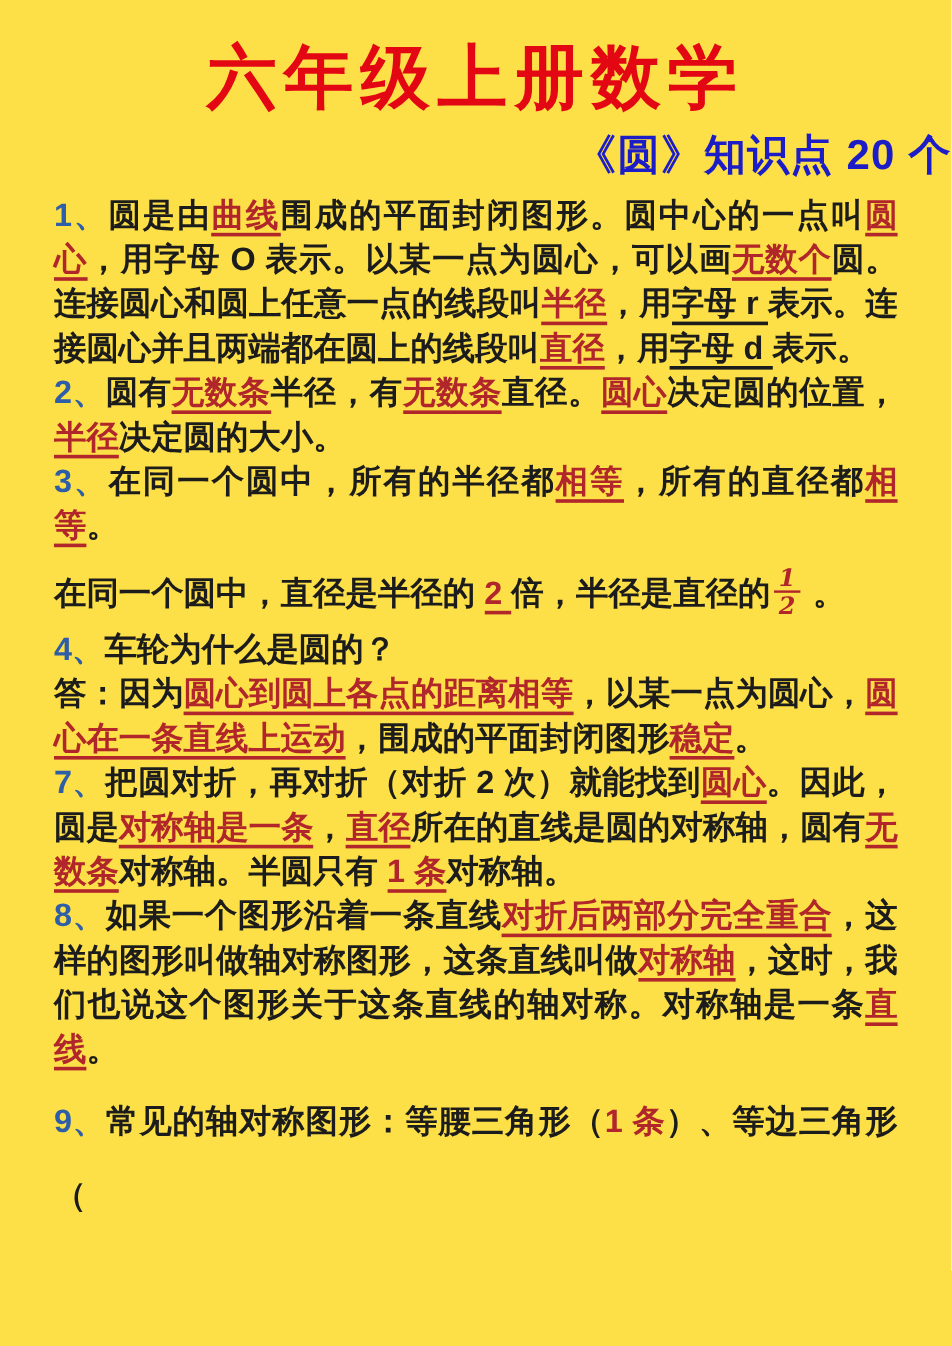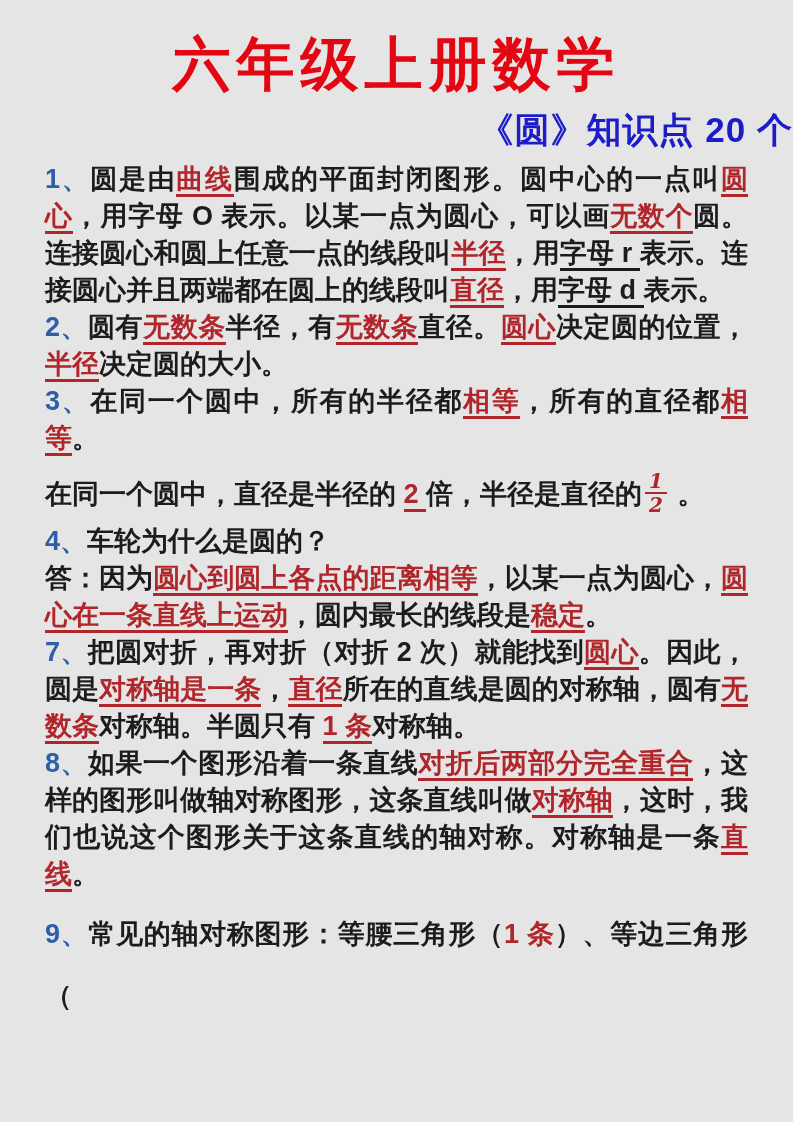--- a/index.html
+++ b/index.html
@@ -7,21 +7,21 @@
     --keyword-red:#b0262a;
     --number-blue:#2e5ea8;
     --subtitle-blue:#1d1dc8;
     --body-black:#1c1c1c;
   }
   html,body{margin:0;padding:0;background:#ffffff;}
   .page{
     width:793px;
     height:1122px;
     margin:0 auto;
-    background:#e5e5e5;
+    background:#fde047;
     overflow:hidden;
     box-sizing:border-box;
     font-family:"Liberation Sans","DejaVu Sans",sans-serif;
   }
   .title{
     margin:30px 0 0 0;
     text-align:center;
     color:var(--title-red);
     font-size:58px;
     line-height:68px;
@@ -76,18 +76,18 @@
   <h1 class="title">六年级上册数学</h1>
   <h2 class="subtitle">《圆》知识点 20 个</h2>
   <div class="doc-body">
       <p class="para"><span class="num">1、</span><span>圆是由</span><span class="ru">曲线</span><span>围成的平面封闭图形。圆中心的一点叫</span><span class="ru">圆心</span><span>，用字母 O 表示。以某一点为圆心，可以画</span><span class="ru">无数个</span><span>圆。连接圆心和圆上任意一点的线段叫</span><span class="ru">半径</span><span>，用</span><span class="bu">字母 r </span><span>表示。连接圆心并且两端都在圆上的线段叫</span><span class="ru">直径</span><span>，用</span><span class="bu">字母 d </span><span>表示。</span></p>
       <p class="para"><span class="num">2、</span><span>圆有</span><span class="ru">无数条</span><span>半径，有</span><span class="ru">无数条</span><span>直径。</span><span class="ru">圆心</span><span>决定圆的位置，</span><span class="ru">半径</span><span>决定圆的大小。</span></p>
       <p class="para"><span class="num">3、</span><span>在同一个圆中，所有的半径都</span><span class="ru">相等</span><span>，所有的直径都</span><span class="ru">相等</span><span>。</span></p>
       <p class="para frac-line"><span>在同一个圆中，直径是半径的 </span><span class="ru">2 </span><span>倍，半径是直径的</span><span class="fraction">
           <span class="nume">1</span>
           <span class="den">2</span>
         </span><span> 。</span></p>
-      <p class="para"><span class="num">4、</span><span>车轮为什么是圆的？</span><br><span>答：因为</span><span class="ru">圆心到圆上各点的距离相等</span><span>，以某一点为圆心，</span><span class="ru">圆心在一条直线上运动</span><span>，圆内最长的线段是</span><span class="ru">稳定</span><span>。</span></p>
+      <p class="para"><span class="num">4、</span><span>车轮为什么是圆的？</span><br><span>答：因为</span><span class="ru">圆心到圆上各点的距离相等</span><span>，以某一点为圆心，</span><span class="ru">圆心在一条直线上运动</span><span>，围成的平面封闭图形</span><span class="ru">稳定</span><span>。</span></p>
       <p class="para"><span class="num">7、</span><span>把圆对折，再对折（对折 2 次）就能找到</span><span class="ru">圆心</span><span>。因此，圆是</span><span class="ru">对称轴是一条</span><span>，</span><span class="ru">直径</span><span>所在的直线是圆的对称轴，圆有</span><span class="ru">无数条</span><span>对称轴。半圆只有 </span><span class="ru">1 条</span><span>对称轴。</span></p>
       <p class="para"><span class="num">8、</span><span>如果一个图形沿着一条直线</span><span class="ru">对折后两部分完全重合</span><span>，这样的图形叫做轴对称图形，这条直线叫做</span><span class="ru">对称轴</span><span>，这时，我们也说这个图形关于这条直线的轴对称。对称轴是一条</span><span class="ru">直线</span><span>。</span></p>
       <p class="para loose"><span class="num">9、</span><span>常见的轴对称图形：等腰三角形（</span><span class="r">1 条</span><span>）、等边三角形（</span></p>
     </div>
 </div>
 
 </body></html>

